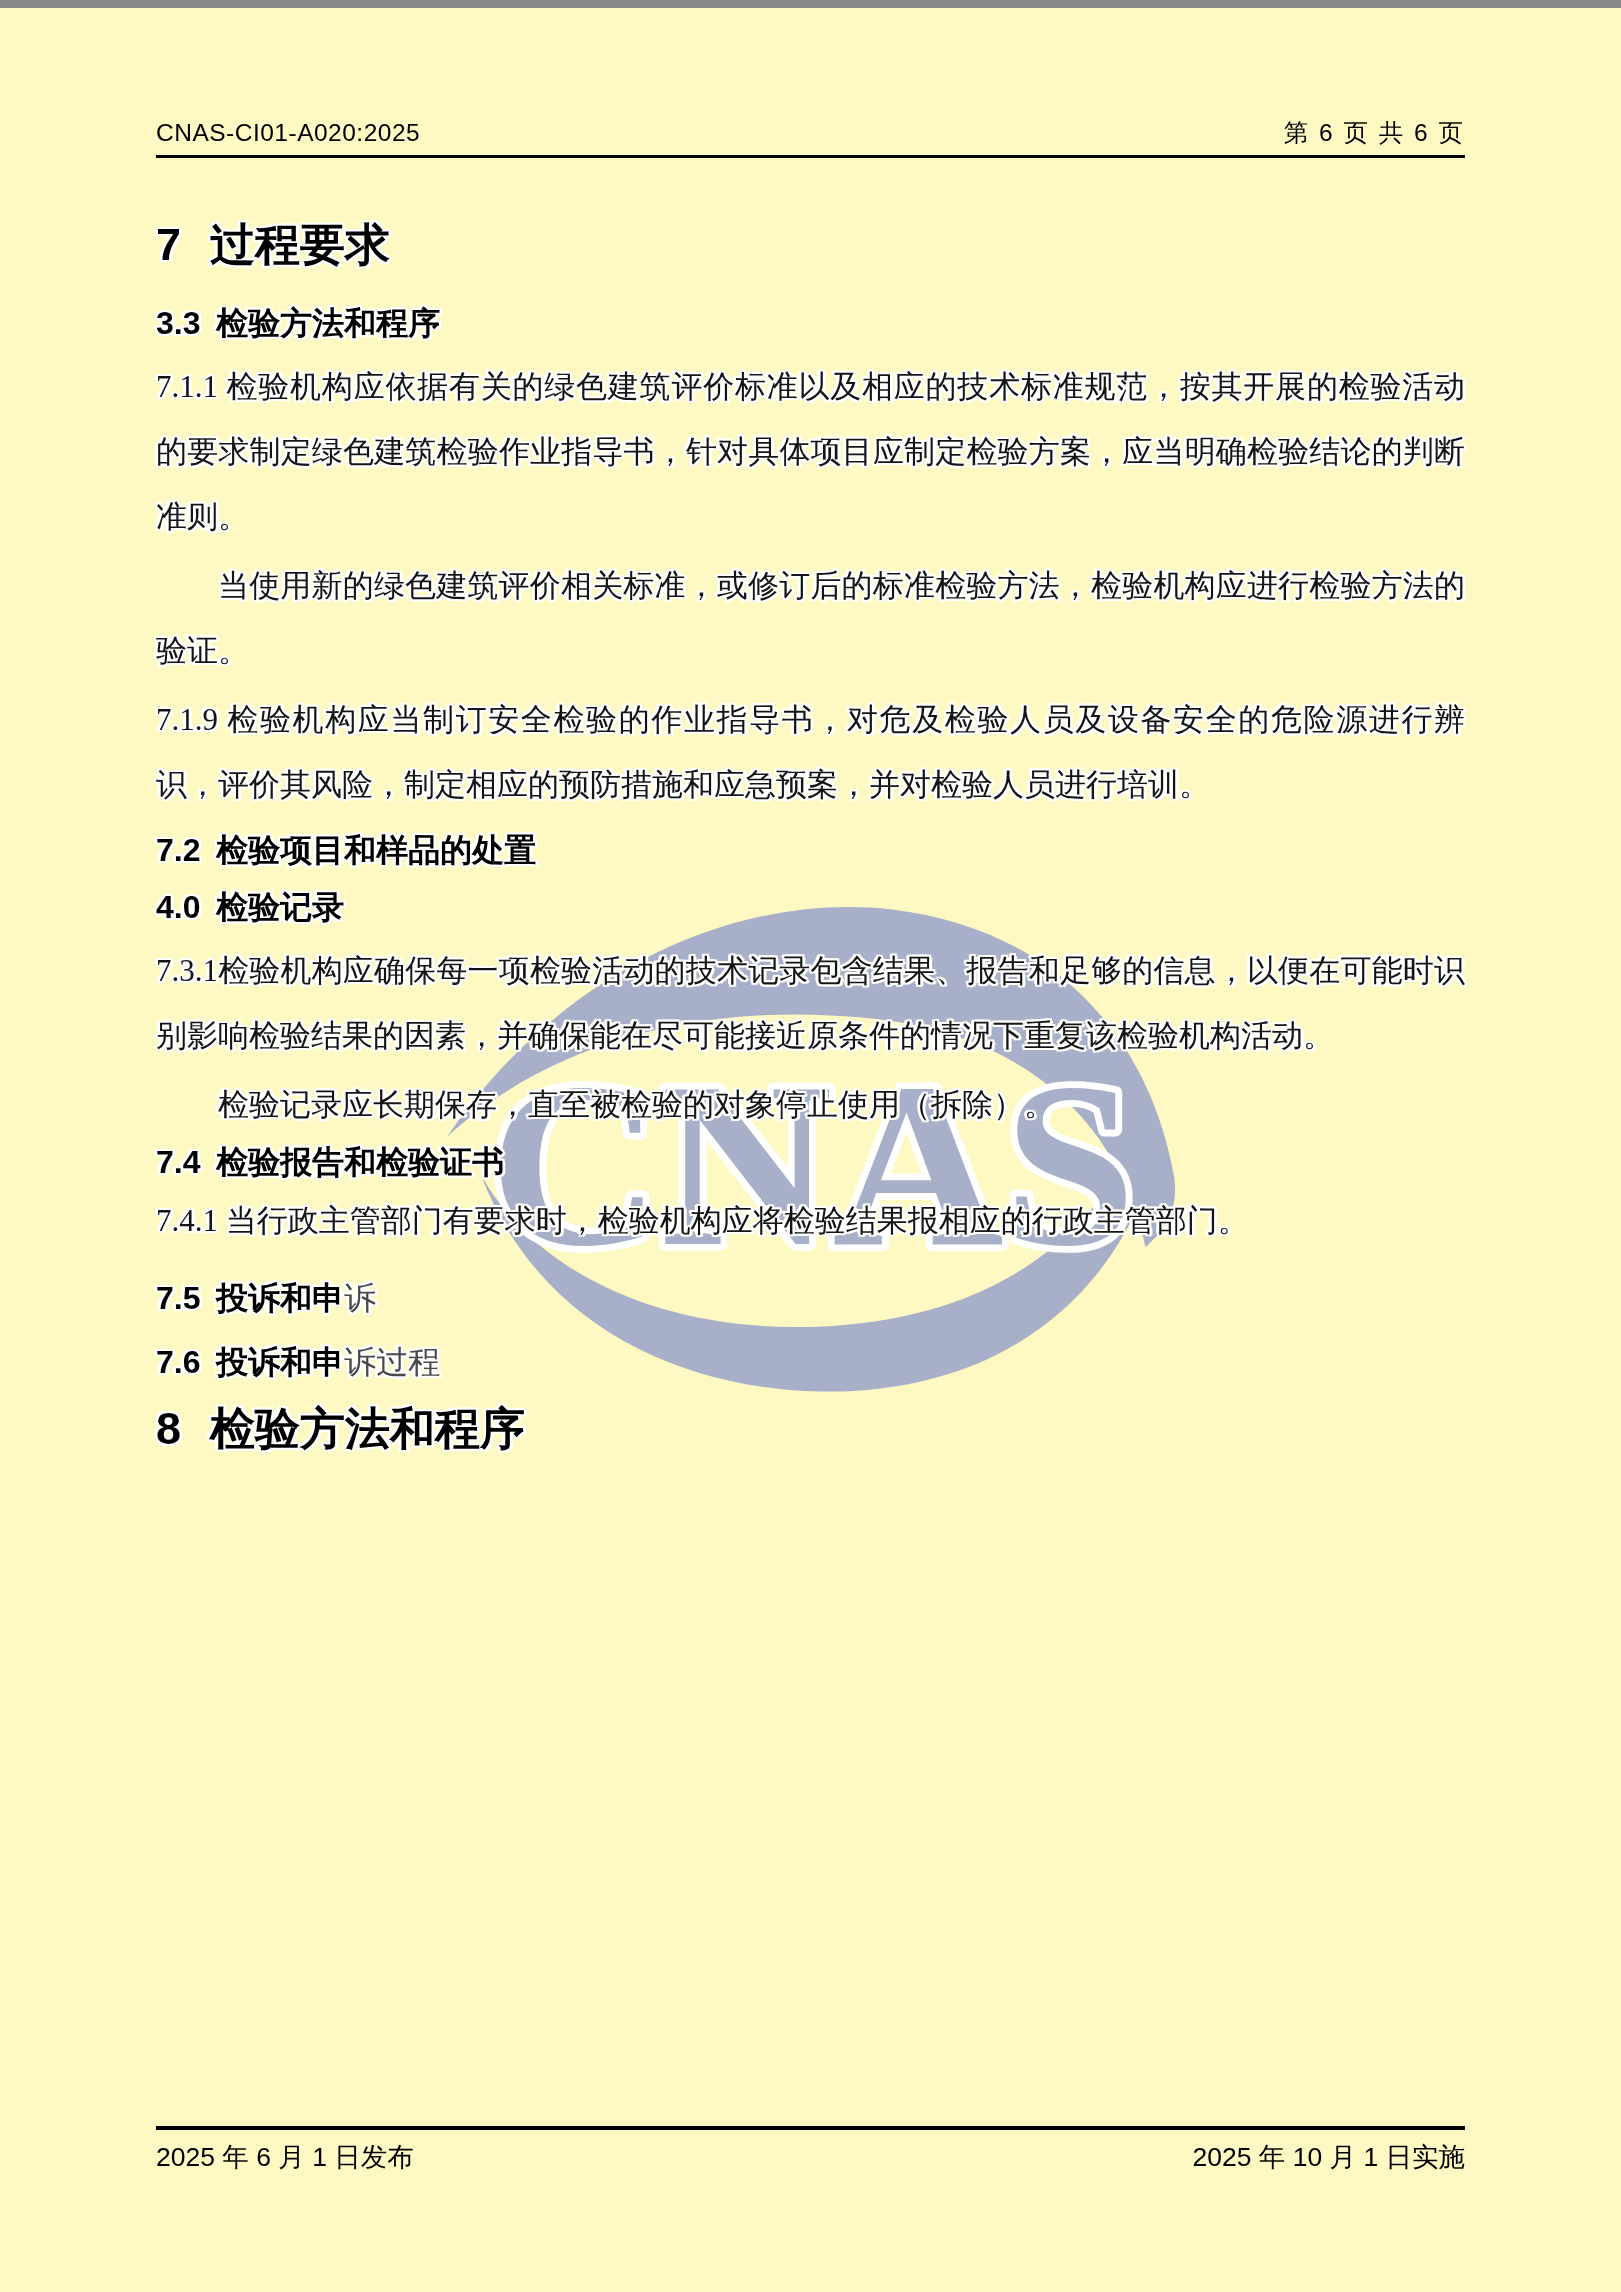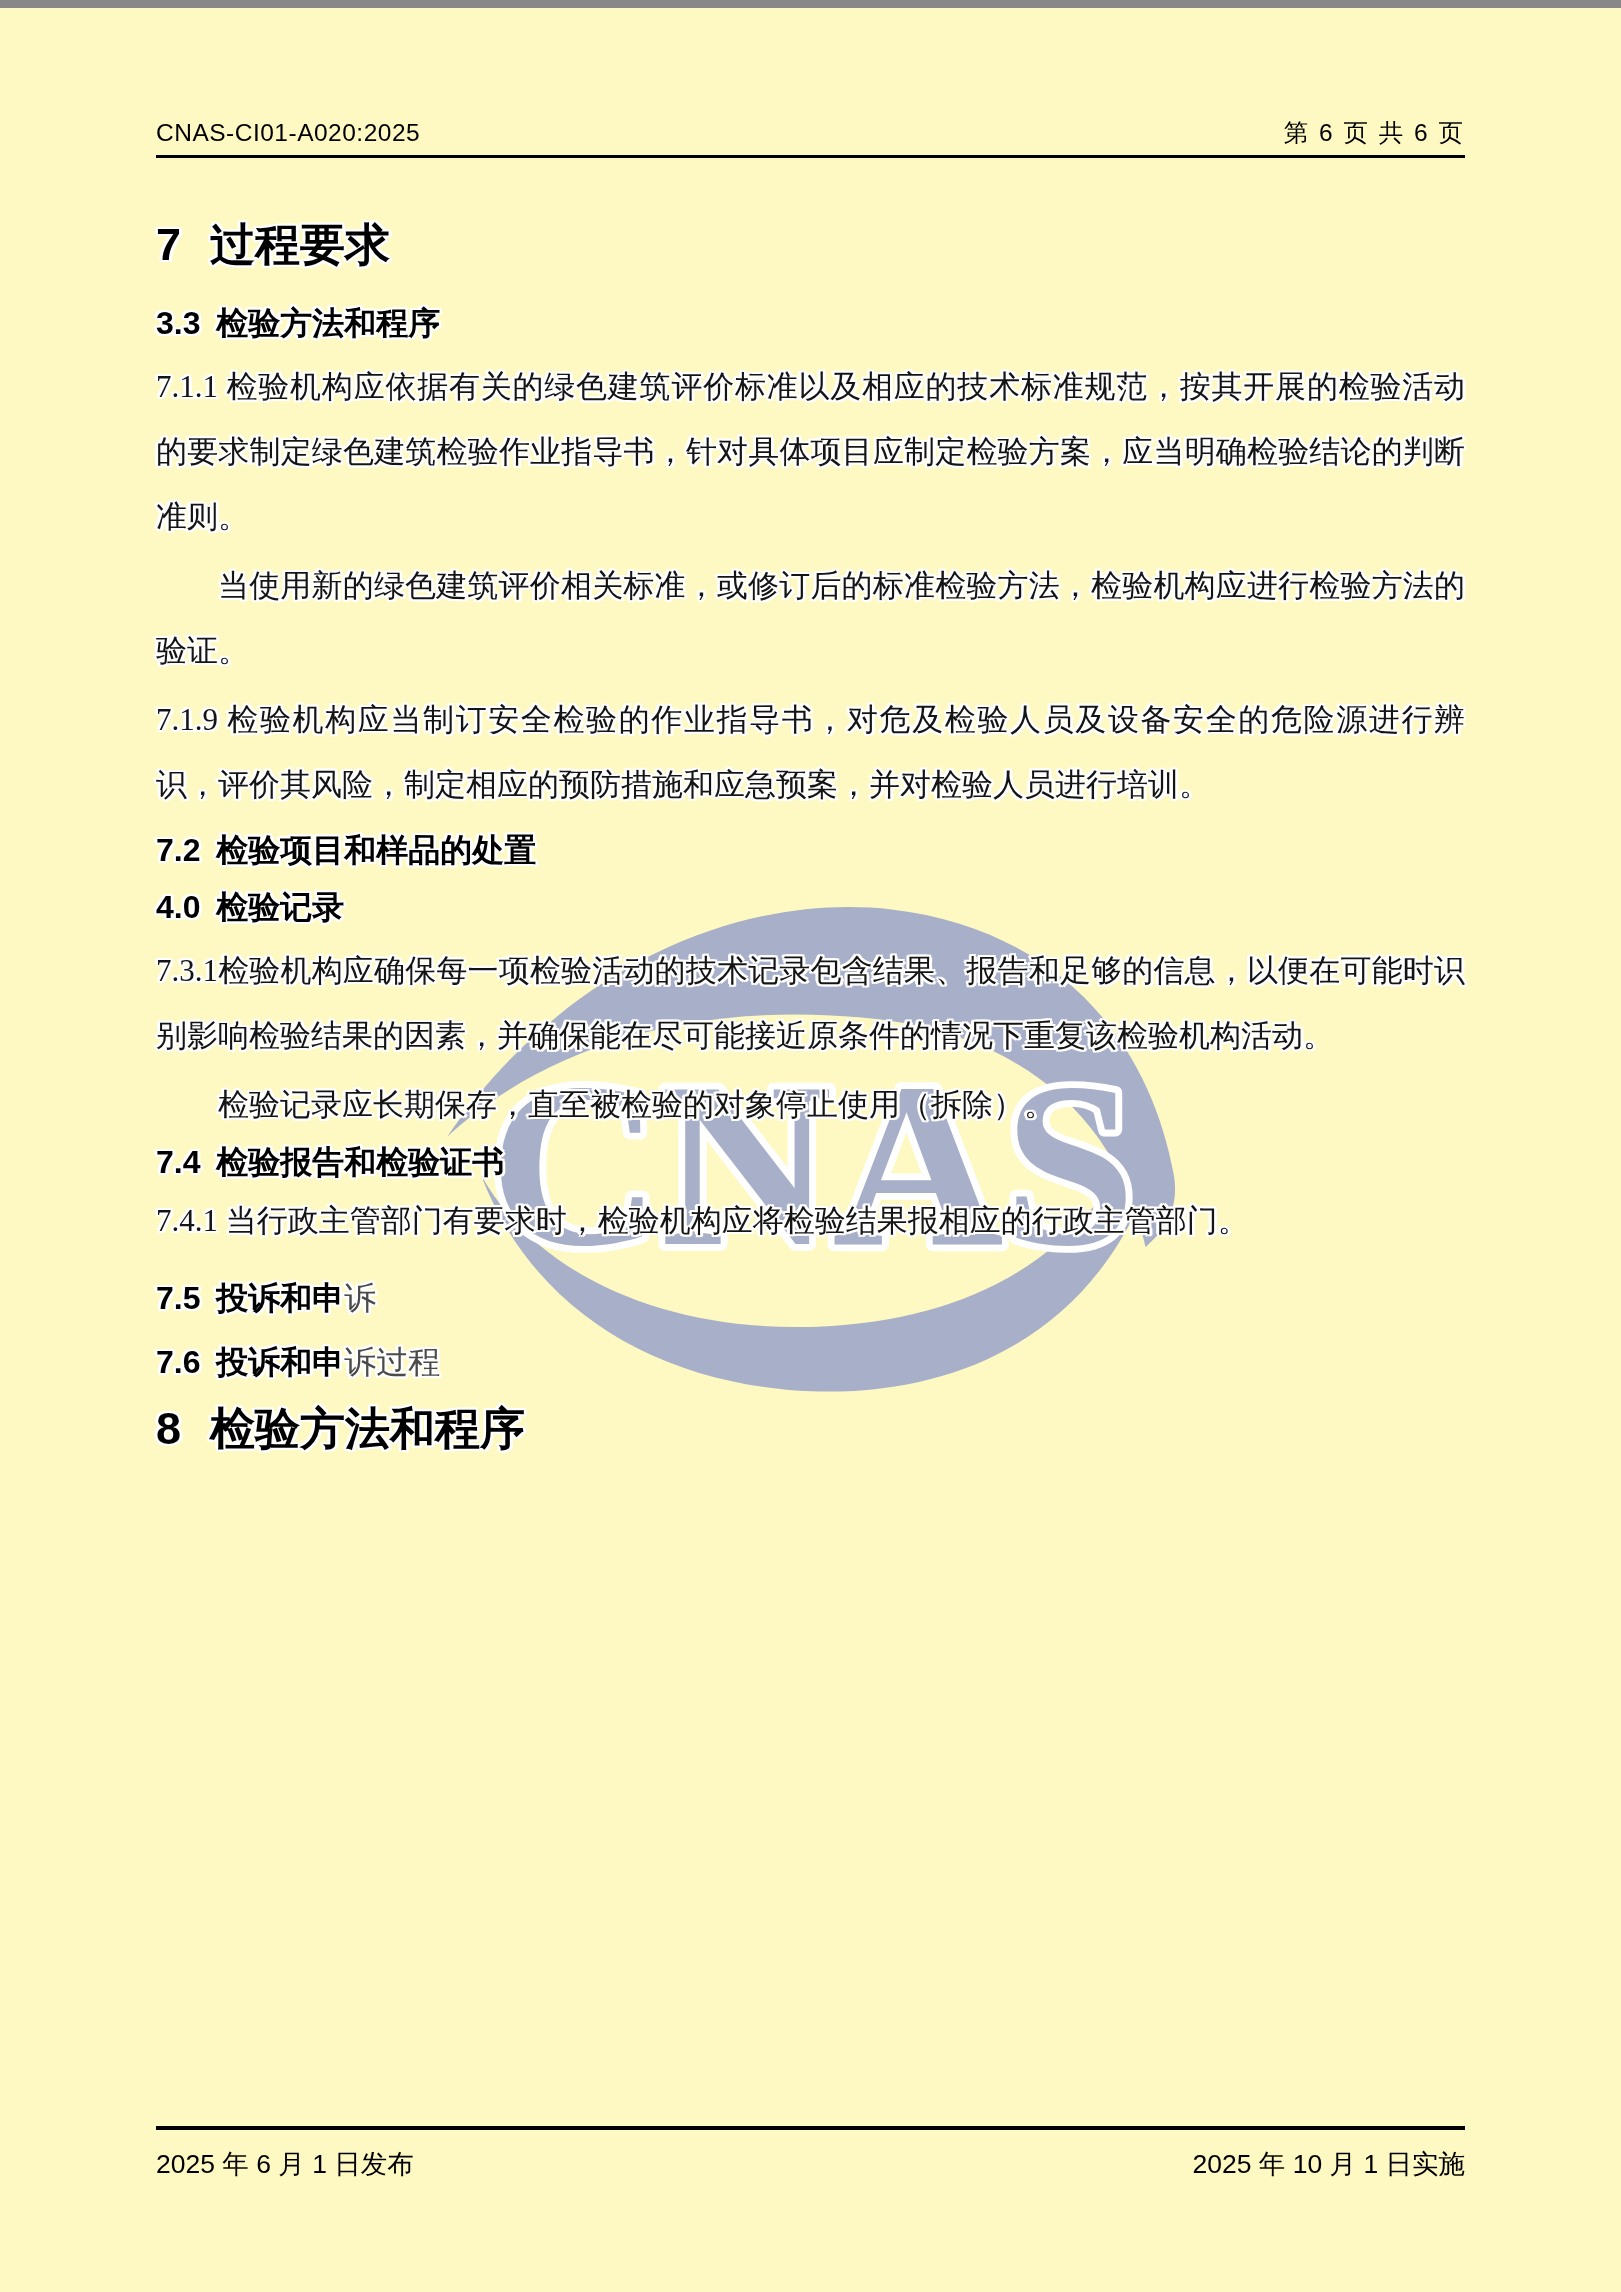--- a/index.html
+++ b/index.html
@@ -65,21 +65,21 @@
   }
   .ind{text-indent:2em;}
   .mt4{margin-top:3.9px!important;}  .mt10{margin-top:9.8px!important;}
   .mt12{margin-top:11.8px!important;} .mt14{margin-top:13.7px!important;}
   .mt20{margin-top:19.6px!important;} .mt22{margin-top:21.6px!important;}
   .mt24{margin-top:23.5px!important;} .mt26{margin-top:25.5px!important;}
   .mt34{margin-top:33px!important;}
   
   .footer{
     position:absolute;left:156px;width:1309px;top:2118px;
-    border-top:4.9px solid #000;padding-top:18px;
+    border-top:4.9px solid #000;padding-top:11px;
     display:flex;justify-content:space-between;
     font-family:"Liberation Sans","DejaVu Sans",sans-serif;
     font-size:26.5px;line-height:33px;
   }
 </style>
 </head>
 <body>
 
 <div class="page">
 

